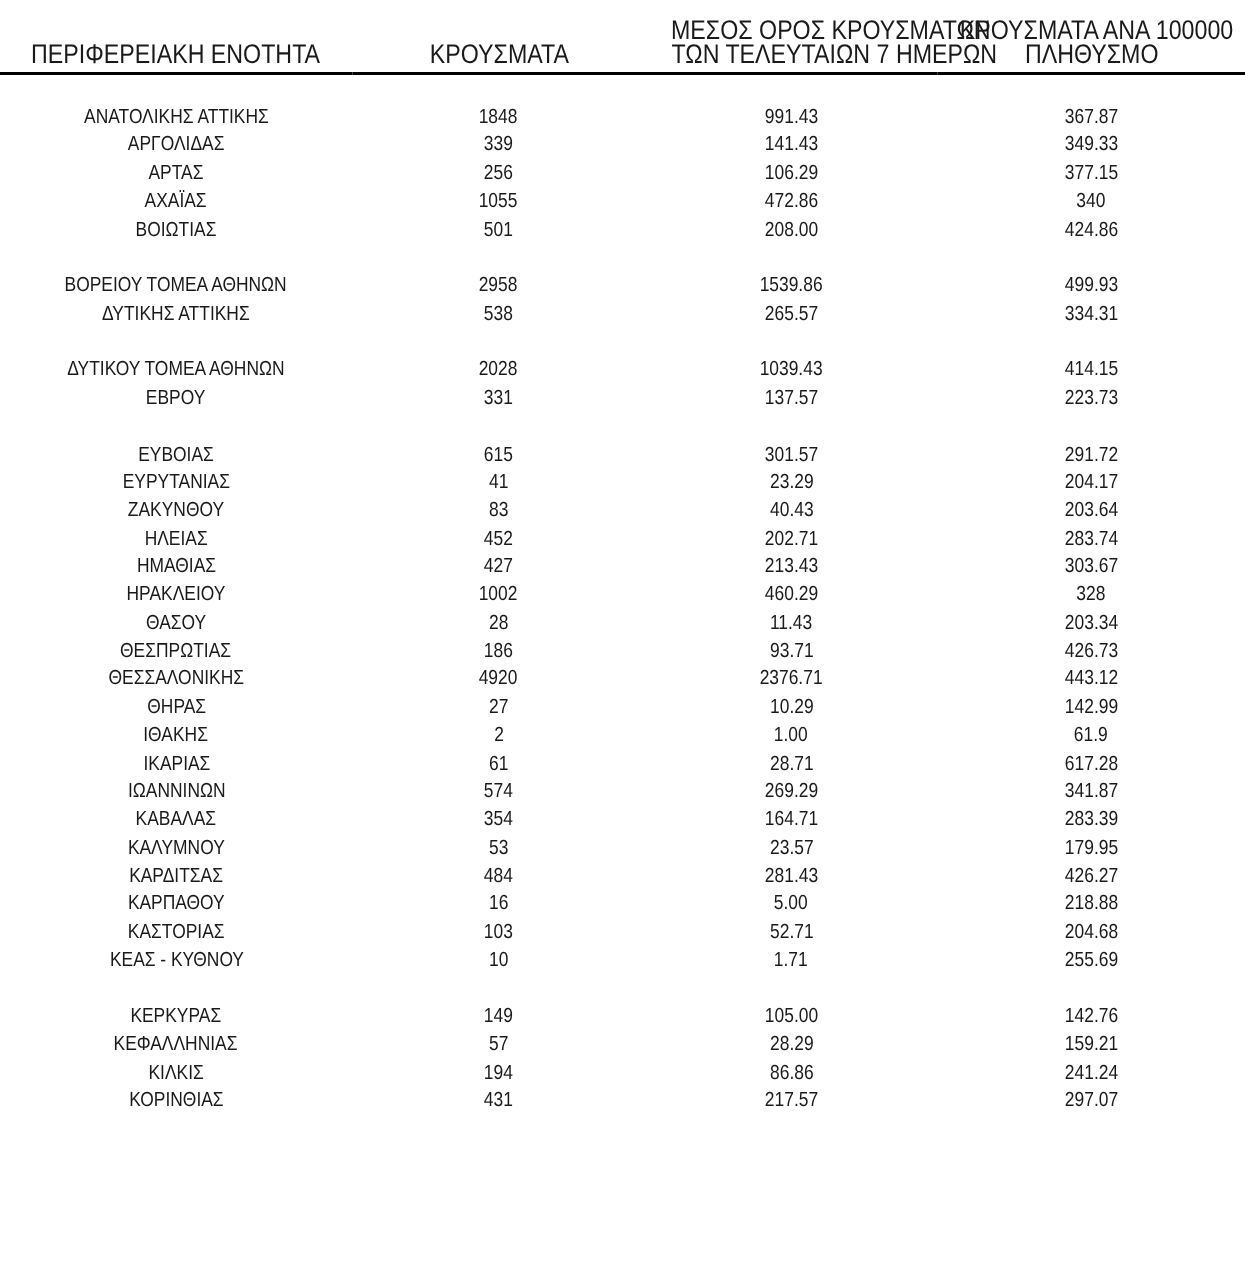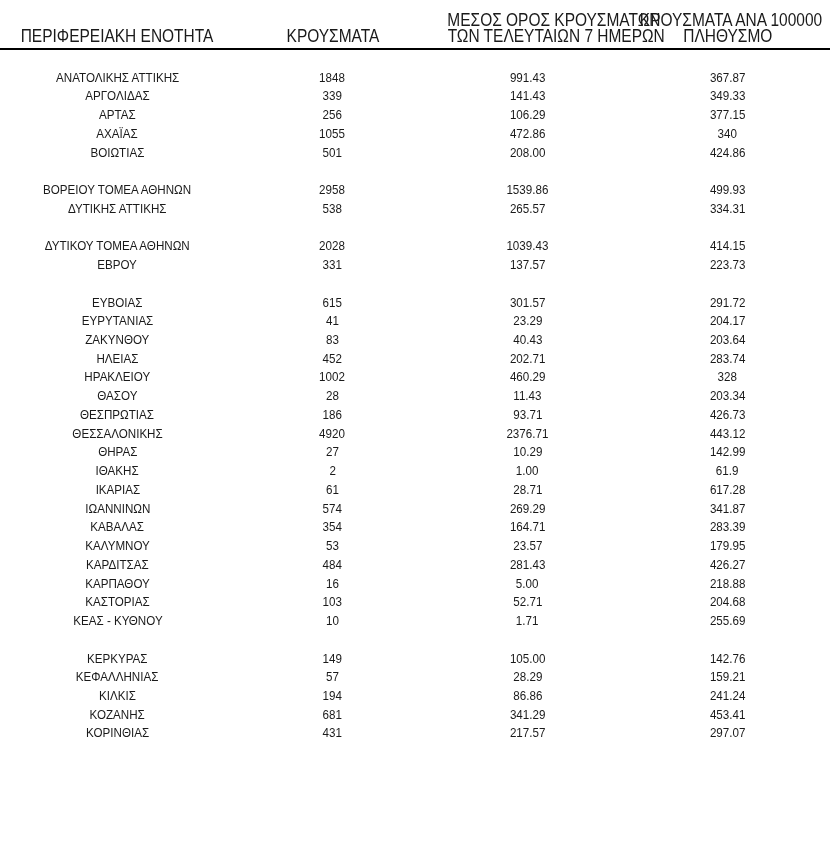--- a/index.html
+++ b/index.html
@@ -163,20 +163,26 @@
           <td><span class="cx">40.43</span></td>
           <td><span class="cx">203.64</span></td>
         </tr>
         <tr>
           <td><span class="cx">ΗΛΕΙΑΣ</span></td>
           <td><span class="cx">452</span></td>
           <td><span class="cx">202.71</span></td>
           <td><span class="cx">283.74</span></td>
         </tr>
         <tr>
+          <td><span class="cx">ΗΜΑΘΙΑΣ</span></td>
+          <td><span class="cx">427</span></td>
+          <td><span class="cx">213.43</span></td>
+          <td><span class="cx">303.67</span></td>
+        </tr>
+        <tr>
           <td><span class="cx">ΗΡΑΚΛΕΙΟΥ</span></td>
           <td><span class="cx">1002</span></td>
           <td><span class="cx">460.29</span></td>
           <td><span class="cx">328</span></td>
         </tr>
         <tr>
           <td><span class="cx">ΘΑΣΟΥ</span></td>
           <td><span class="cx">28</span></td>
           <td><span class="cx">11.43</span></td>
           <td><span class="cx">203.34</span></td>
@@ -266,26 +272,20 @@
           <td><span class="cx">ΚΕΦΑΛΛΗΝΙΑΣ</span></td>
           <td><span class="cx">57</span></td>
           <td><span class="cx">28.29</span></td>
           <td><span class="cx">159.21</span></td>
         </tr>
         <tr>
           <td><span class="cx">ΚΙΛΚΙΣ</span></td>
           <td><span class="cx">194</span></td>
           <td><span class="cx">86.86</span></td>
           <td><span class="cx">241.24</span></td>
-        </tr>
-        <tr>
-          <td><span class="cx">ΚΟΖΑΝΗΣ</span></td>
-          <td><span class="cx">681</span></td>
-          <td><span class="cx">341.29</span></td>
-          <td><span class="cx">453.41</span></td>
         </tr>
         <tr>
           <td><span class="cx">ΚΟΡΙΝΘΙΑΣ</span></td>
           <td><span class="cx">431</span></td>
           <td><span class="cx">217.57</span></td>
           <td><span class="cx">297.07</span></td>
         </tr>
       </tbody>
   </table>
 </div>

